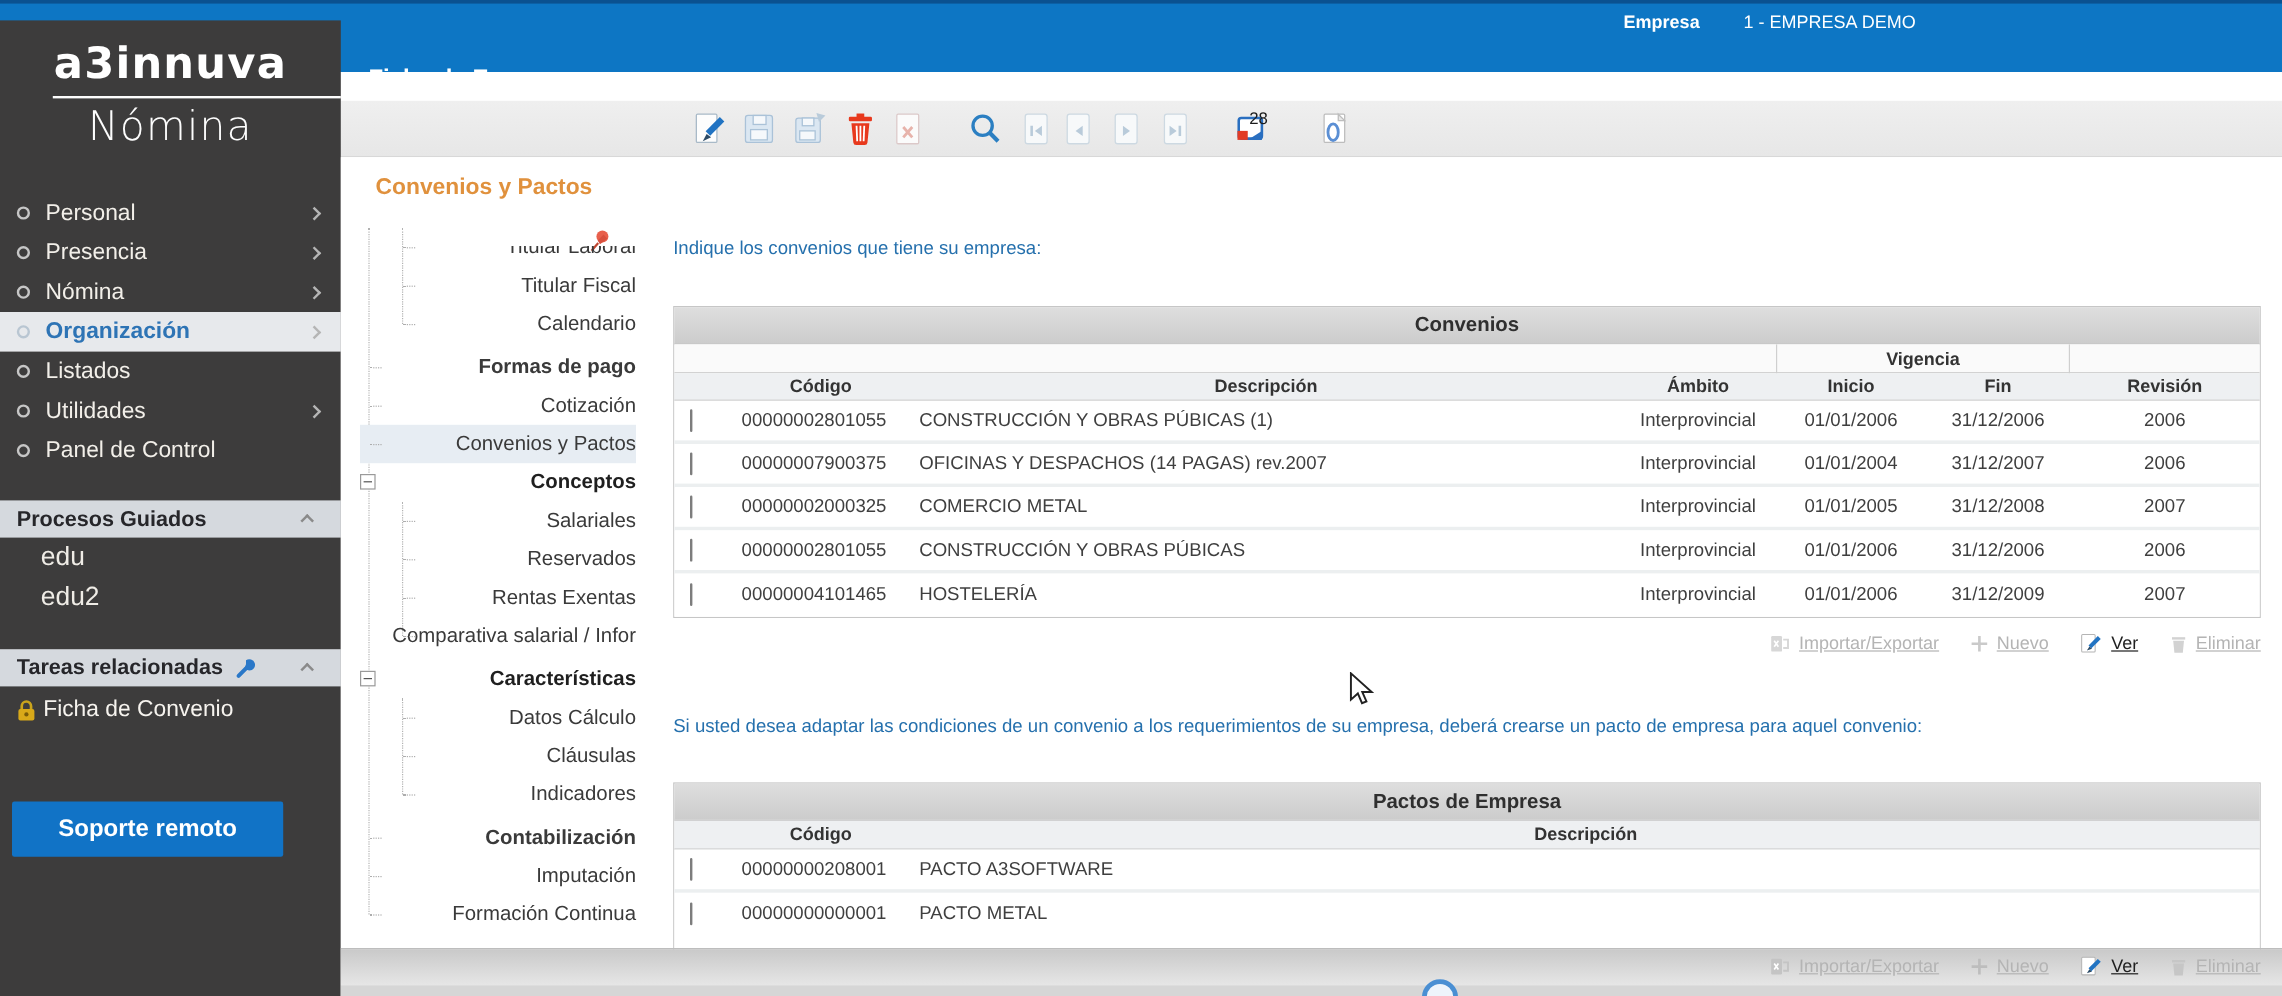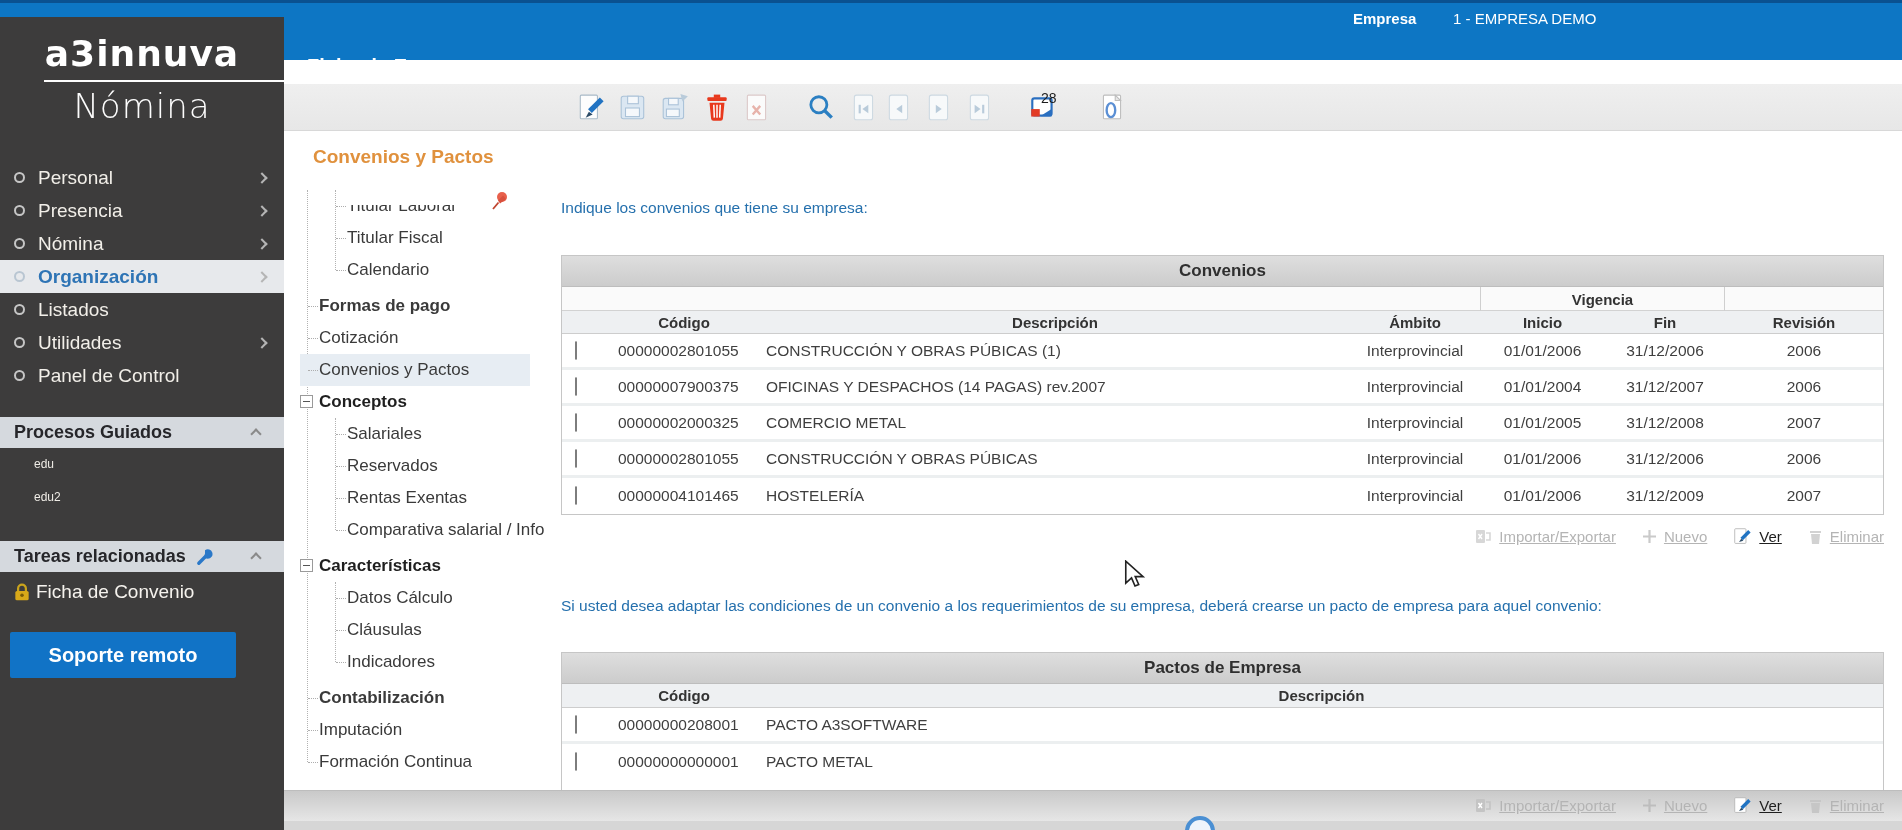--- a/index.html
+++ b/index.html
@@ -33,36 +33,36 @@
   .menu-item .chev { position:absolute; left:258px; width:8px; height:8px;
     border-right:2px solid #b5b5b5; border-bottom:2px solid #b5b5b5; transform:rotate(-45deg); display:none; }
   .menu-item.chevron .chev { display:block; }
   .menu-item.selected { background:#e7e9ec; color:#2e74b5; font-weight:bold; }
   .menu-item.selected .ring { border-color:#b9c6d2; }
   .sec-head { position:absolute; left:0; width:284px; height:31px; background:#d5d9de; color:#26262a;
     font-weight:bold; font-size:18px; display:flex; align-items:center; padding-left:14px; cursor:pointer; }
   .sec-head .chev-up { position:absolute; left:252px; width:8px; height:8px;
     border-left:2px solid #8a8a8a; border-top:2px solid #8a8a8a; transform:rotate(45deg); margin-top:3px; }
   .guided-list { position:absolute; left:0; top:430px; width:284px; }
-  .guided-item { height:33px; display:flex; align-items:center; padding-left:34px; font-size:12px; color:#efece6; cursor:pointer; }
+  .guided-item { height:33px; display:flex; align-items:center; padding-left:34px; font-size:22px; color:#efece6; cursor:pointer; }
   .task-item { position:absolute; left:0; top:558px; width:335px; height:34px; display:flex; align-items:center;
     gap:4px; padding-left:12px; font-size:19px; color:#f6f3ee; cursor:pointer; }
-  .soporte { position:absolute; left:10px; top:615px; width:226px; height:46px; background:#1173c6; border:none;
+  .soporte { position:absolute; left:10px; top:651px; width:226px; height:46px; background:#1173c6; border:none;
     border-radius:2px; color:#fff; font-weight:bold; font-size:20px; font-family:inherit; cursor:pointer; }
 
   
   .content { position:absolute; left:284px; top:131px; width:1618px; height:793px; background:#fff; }
   .page-title { position:absolute; left:29px; top:15px; font-size:19px; font-weight:bold; color:#e0913d; }
 
   
   .tree { position:absolute; left:2px; top:59px; width:258px; height:600px; overflow:hidden; }
   .pin { position:absolute; right:34px; top:0px; }
   .tree-list { position:absolute; left:14px; top:0; width:230px; list-style:none; }
   .tree-item { position:relative; height:32px; display:flex; align-items:center; font-size:17px; color:#3a3a3a;
-    white-space:nowrap; cursor:pointer; }
+    white-space:nowrap; cursor:pointer;justify-content:flex-end; }
   .tree-item.lvl0 { padding-left:19px; }
   .tree-item.lvl1 { padding-left:47px; }
   .tree-item .stub { position:absolute; top:50%; width:10px; border-top:1px dotted #adadad; }
   .tree-item.lvl0 .stub { left:8px; }
   .tree-item.lvl1 .stub { left:36px; }
   .tree-item.gap { margin-top:4px;font-weight:bold; }
   .tree-item.bold { font-weight:bold; color:#1f1f1f; }
   .tree-item.selected { background:#e7edf3; }
   .tree-item .exp { display:none; position:absolute; left:0px; top:9px; width:13px; height:13px;
     border:1px solid #9a9a9a; background:#fff; }

